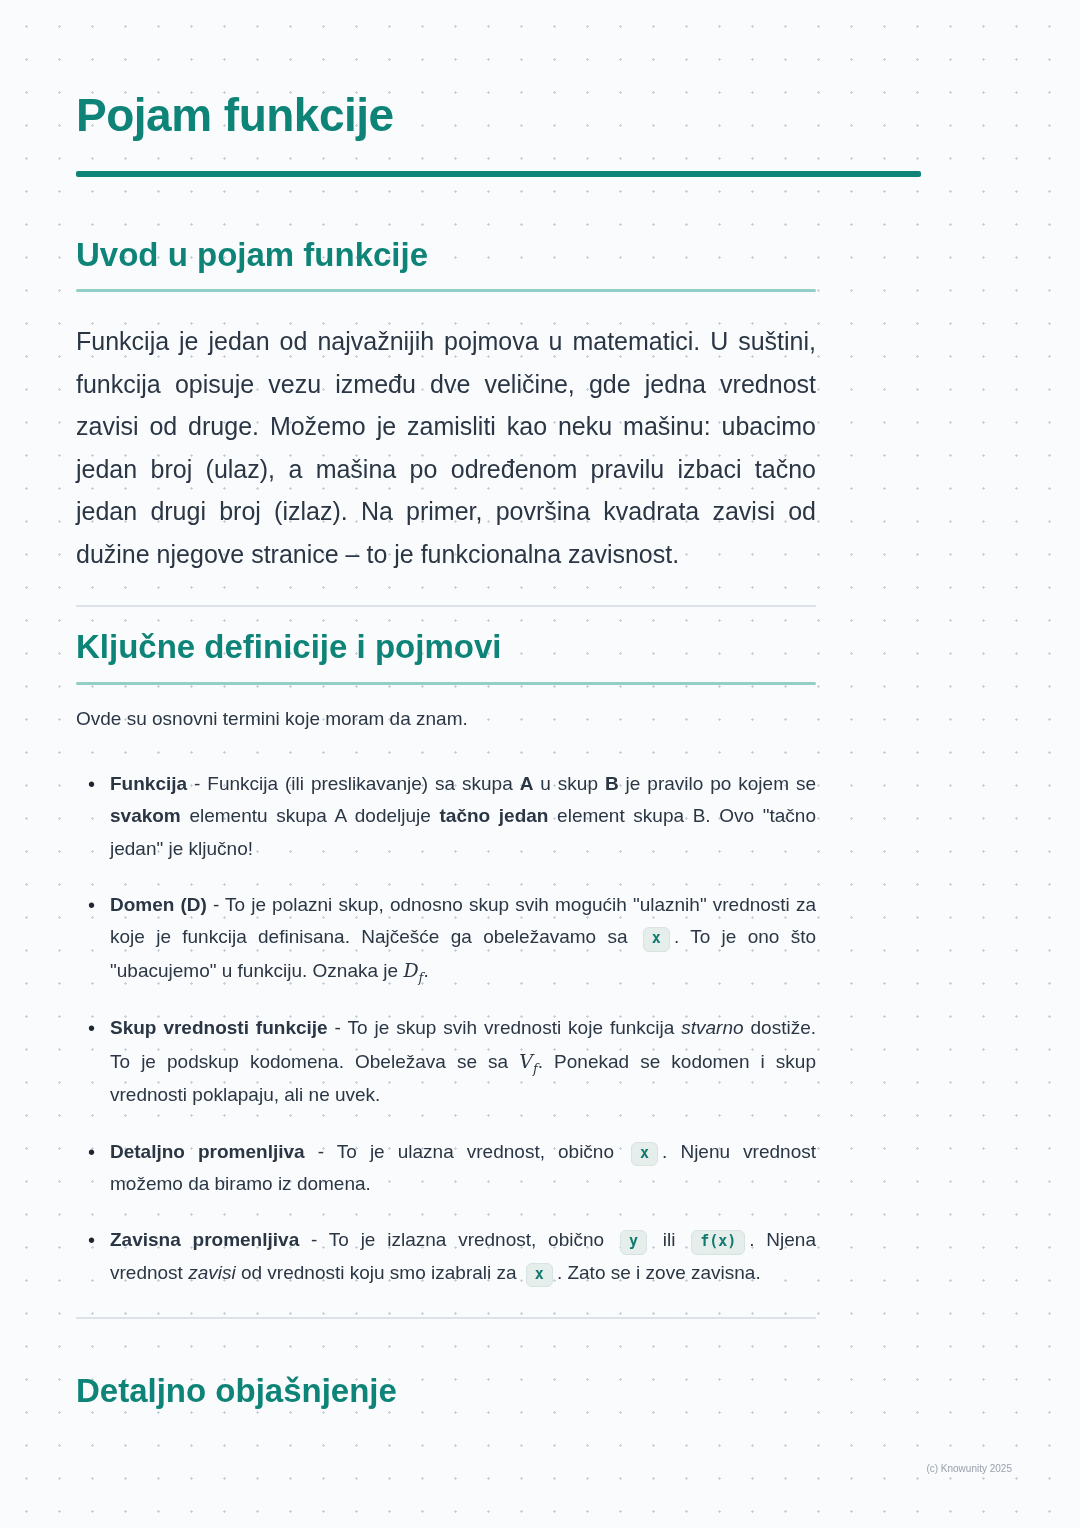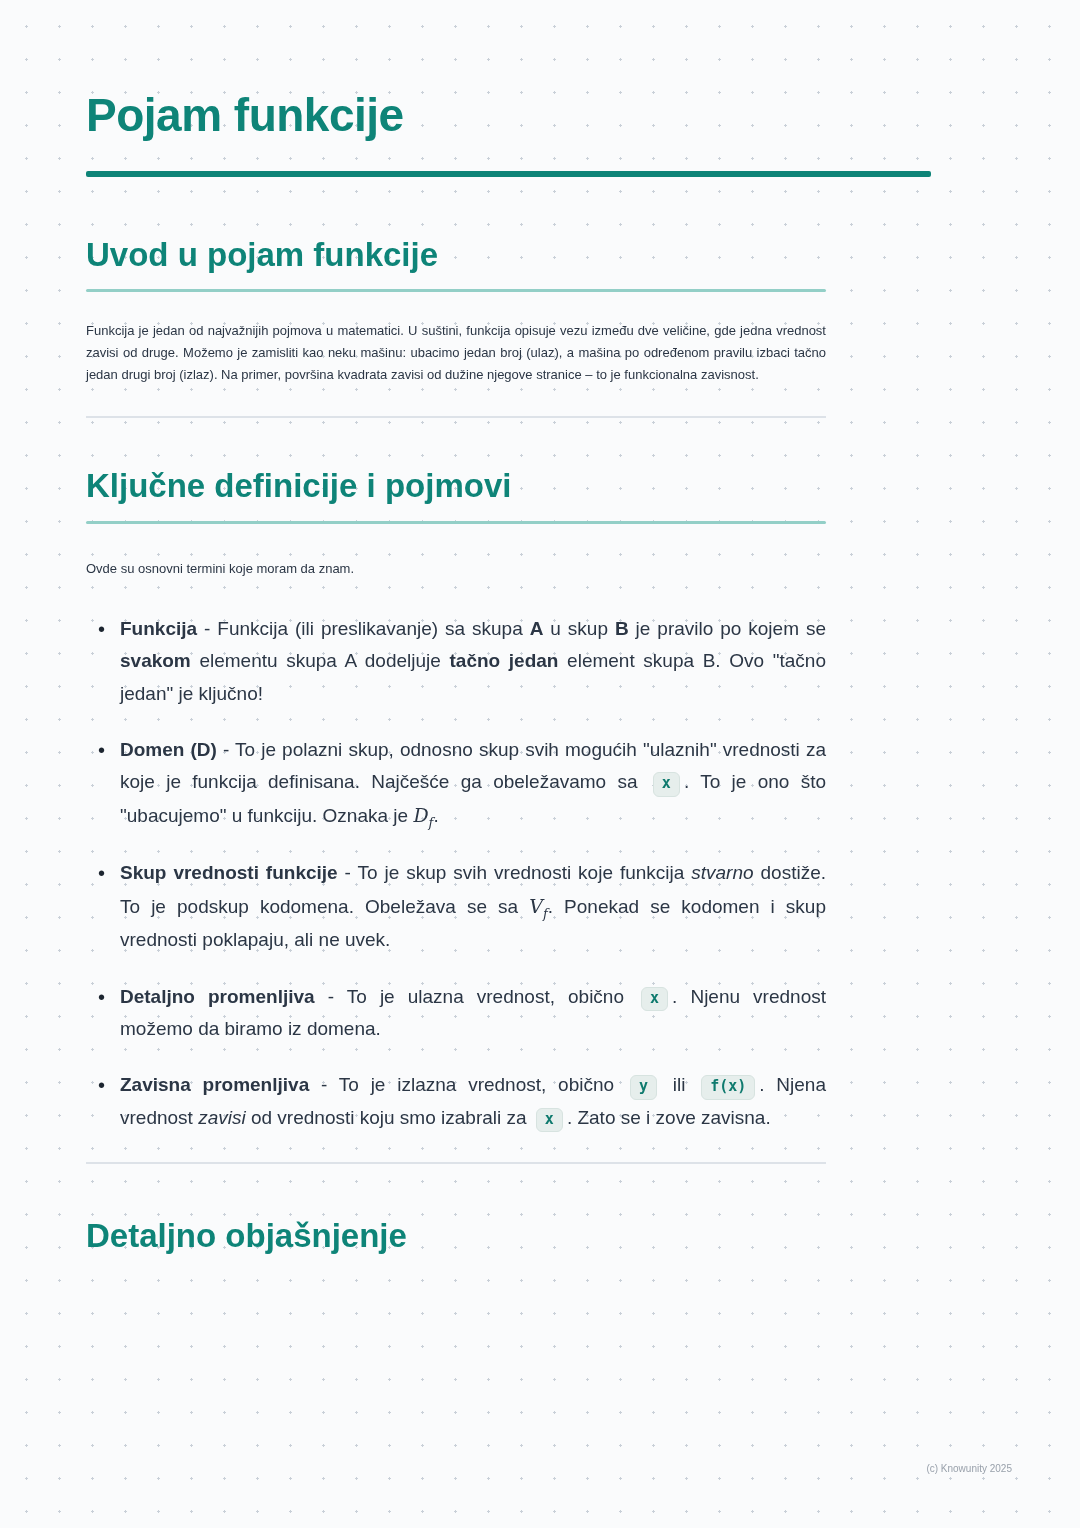--- a/index.html
+++ b/index.html
@@ -31,21 +31,21 @@
     z-index: 2;
   }
   .right-band {
     position: absolute; left: 985px; top: 0;
     width: 34px; height: 100%;
     z-index: 1;
   }
 
   .content {
     position: absolute;
-    left: 86px; top: 0;
+    left: 76px; top: 0;
     width: 845px;
     z-index: 4;
   }
 
   .doc-title {
     margin-top: 90px;
     font-size: 46px;
     line-height: 1.1;
     font-weight: bold;
     letter-spacing: -0.5px;
@@ -58,50 +58,50 @@
     border-radius: 2px;
   }
 
   .section-heading {
     margin-top: 58px;
     font-size: 33px;
     line-height: 1.2;
     font-weight: bold;
     color: #0e8478;
   }
-  .section-heading.second { margin-top: 48px; }
+  .section-heading.second { margin-top: 20px; }
   .section-heading.third  { margin-top: 52px; }
 
   .heading-underline {
     margin-top: 15px;
     width: 740px; height: 3px;
     background: #93cfc7;
     border-radius: 2px;
   }
 
   .body-paragraph {
     margin-top: 28px;
     width: 740px;
-    font-size: 13px;
+    font-size: 25px;
     line-height: 1.7;
     text-align: justify;
     color: #2b3645;
   }
 
   .section-divider {
     margin-top: 30px;
     width: 740px; height: 2px;
     background: #dde2e8;
   }
   .section-divider.second { margin-top: 28px; }
 
   .intro-line {
-    margin-top: 34px;
+    margin-top: 18px;
     width: 740px;
-    font-size: 13px;
+    font-size: 19px;
     line-height: 1.7;
   }
 
   ul.definitions {
     margin-top: 33px;
     width: 740px;
     list-style: none;
   }
   ul.definitions li {
     position: relative;

